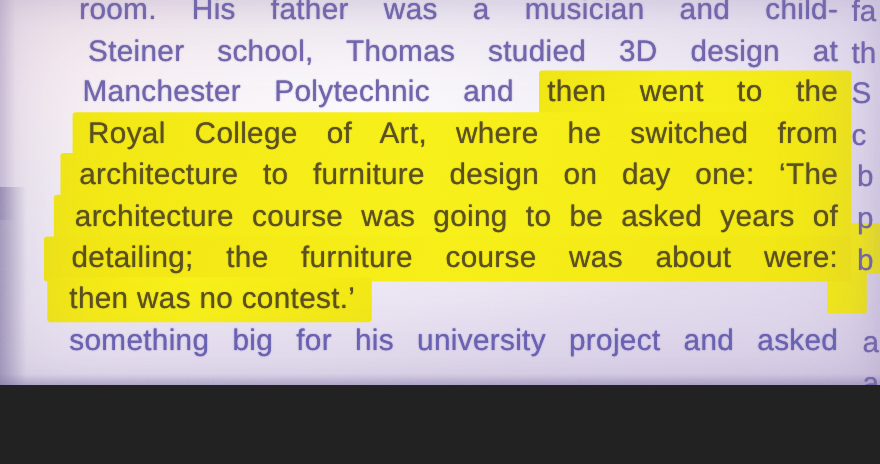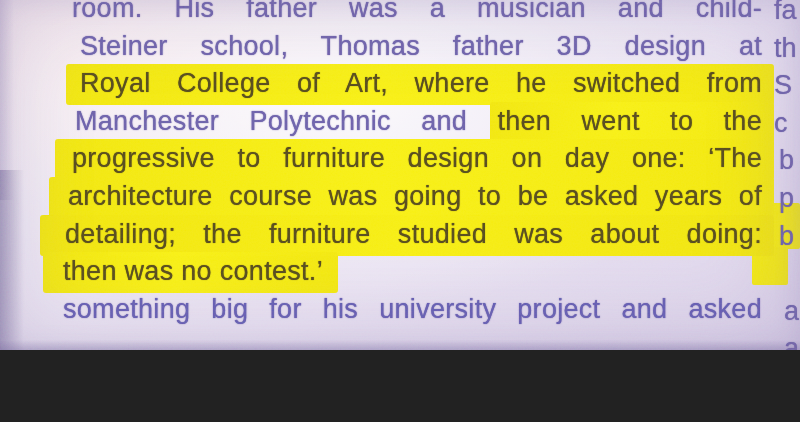--- a/index.html
+++ b/index.html
@@ -66,26 +66,26 @@
 </head>
 <body>
 
 <div class="stage">
 
   <div class="edge-hl-a"></div>
   <div class="edge-hl-b"></div>
 
   <div class="text-col">
     <div class="line l1"><span>room. His father was a musician and child-</span></div>
-    <div class="line l3"><span>Steiner school, Thomas father 3D design at</span></div>
+    <div class="line l3"><span>Steiner school, Thomas studied 3D design at</span></div>
+    <div class="line l4"><span>Manchester Polytechnic and </span><span class="mark">then went to the</span></div>
     <div class="line l5"><span class="mark">Royal College of Art, where he switched from</span></div>
-    <div class="line l4"><span>Manchester Polytechnic and </span><span class="mark">then went to the</span></div>
-    <div class="line l6"><span class="mark">progressive to furniture design on day one: ‘The</span></div>
+    <div class="line l6"><span class="mark">architecture to furniture design on day one: ‘The</span></div>
     <div class="line l7"><span class="mark">architecture course was going to be asked years of</span></div>
-    <div class="line l8"><span class="mark">detailing; the furniture studied was about doing:</span></div>
+    <div class="line l8"><span class="mark">detailing; the furniture course was about were:</span></div>
     <div class="line l9 para-end"><span class="mark">then was no contest.’</span></div>
     <div class="line l12"><span>something big for his university project and asked</span></div>
   </div>
 
   <div class="edge-col">
     <div class="frag">fa</div>
     <div class="frag">th</div>
     <div class="frag">S</div>
     <div class="frag">c</div>
     <div class="frag">b</div>

